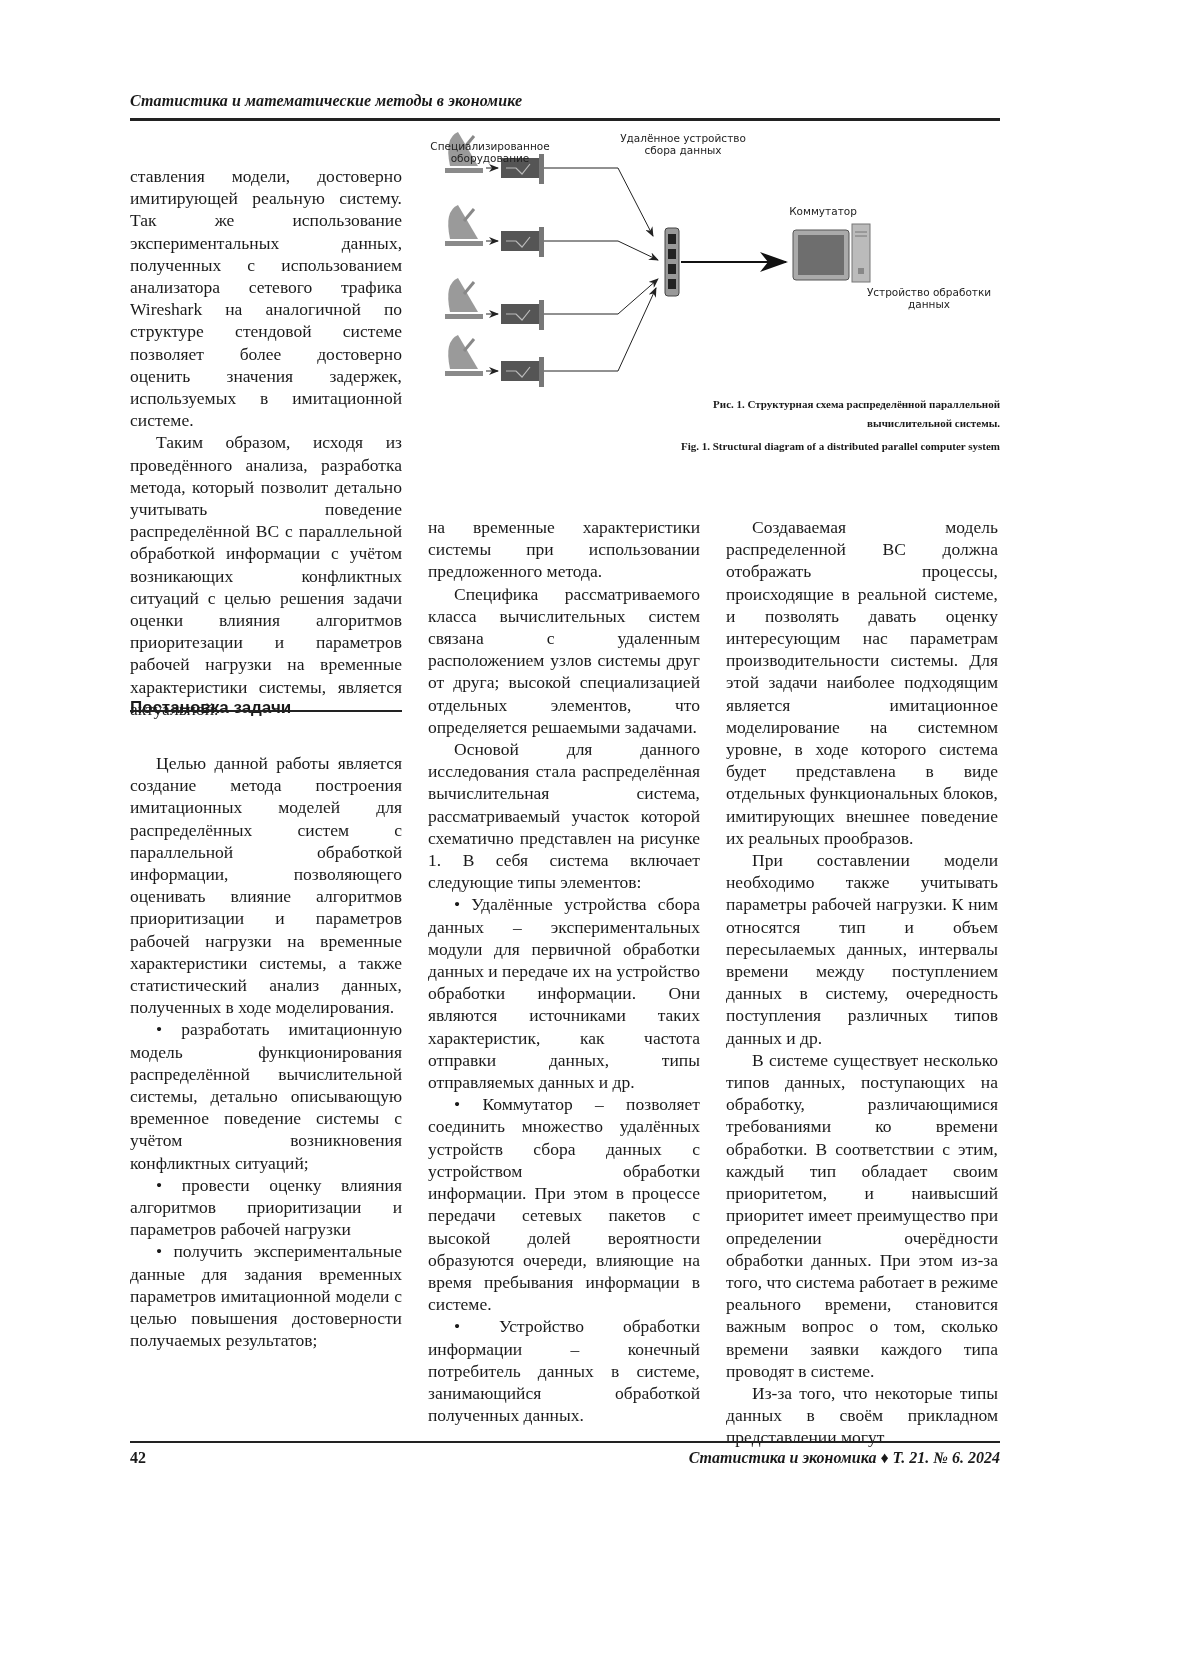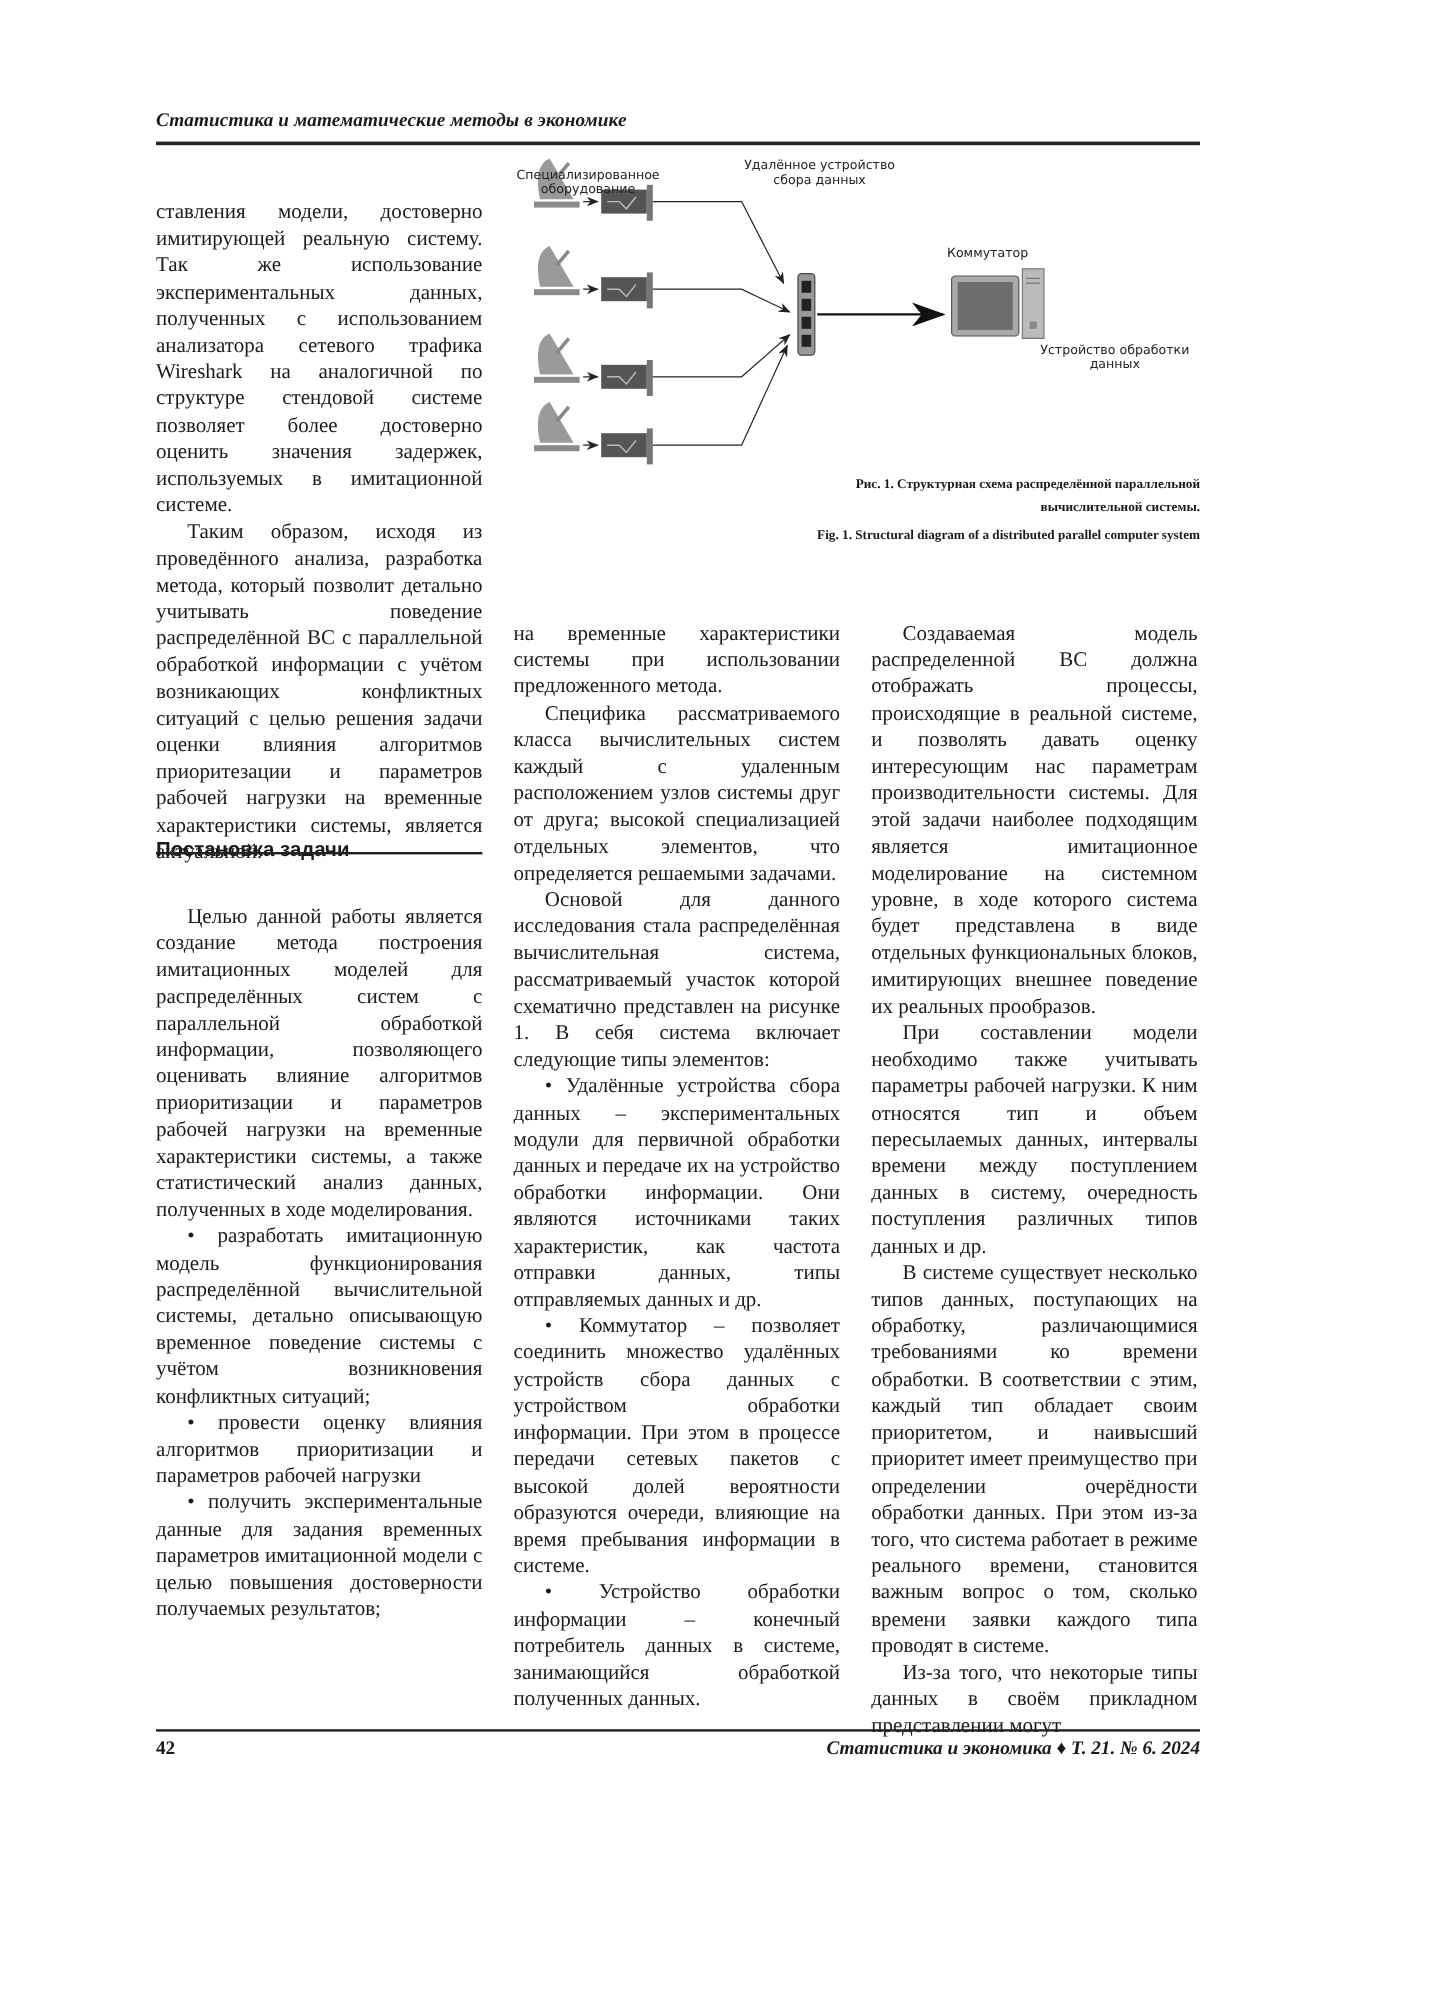--- a/index.html
+++ b/index.html
@@ -124,21 +124,21 @@
 </div>
 
 <div class="caption cap-ru">
   <div>Рис. 1. Структурная схема распределённой параллельной</div>
   <div>вычислительной системы.</div>
 </div>
 <div class="caption cap-en">Fig. 1. Structural diagram of a distributed parallel computer system</div>
 
 <div class="col col-mid">
   <p>на временные характеристики системы при использовании предложенного метода.</p>
-  <p class="ind">Специфика рассматриваемого класса вычислительных систем каждый с удаленным расположением узлов системы друг от друга; высокой специализацией отдельных элементов, что определяется решаемыми задачами.</p>
+  <p class="ind">Специфика рассматриваемого класса вычислительных систем связана с удаленным расположением узлов системы друг от друга; высокой специализацией отдельных элементов, что определяется решаемыми задачами.</p>
   <p class="ind">Основой для данного исследования стала распределённая вычислительная система, рассматриваемый участок которой схематично представлен на рисунке 1. В себя система включает следующие типы элементов:</p>
   <p class="bul">• Удалённые устройства сбора данных – экспериментальных модули для первичной обработки данных и передаче их на устройство обработки информации. Они являются источниками таких характеристик, как частота отправки данных, типы отправляемых данных и др.</p>
   <p class="bul">• Коммутатор – позволяет соединить множество удалённых устройств сбора данных с устройством обработки информации. При этом в процессе передачи сетевых пакетов с высокой долей вероятности образуются очереди, влияющие на время пребывания информации в системе.</p>
   <p class="bul">• Устройство обработки информации – конечный потребитель данных в системе, занимающийся обработкой полученных данных.</p>
 </div>
 
 <div class="col col-right">
   <p class="ind">Создаваемая модель распределенной ВС должна отображать процессы, происходящие в реальной системе, и позволять давать оценку интересующим нас параметрам производительности системы. Для этой задачи наиболее подходящим является имитационное моделирование на системном уровне, в ходе которого система будет представлена в виде отдельных функциональных блоков, имитирующих внешнее поведение их реальных прообразов.</p>
   <p class="ind">При составлении модели необходимо также учитывать параметры рабочей нагрузки. К ним относятся тип и объем пересылаемых данных, интервалы времени между поступлением данных в систему, очередность поступления различных типов данных и др.</p>
   <p class="ind">В системе существует несколько типов данных, поступающих на обработку, различающимися требованиями ко времени обработки. В соответствии с этим, каждый тип обладает своим приоритетом, и наивысший приоритет имеет преимущество при определении очерёдности обработки данных. При этом из-за того, что система работает в режиме реального времени, становится важным вопрос о том, сколько времени заявки каждого типа проводят в системе.</p>

